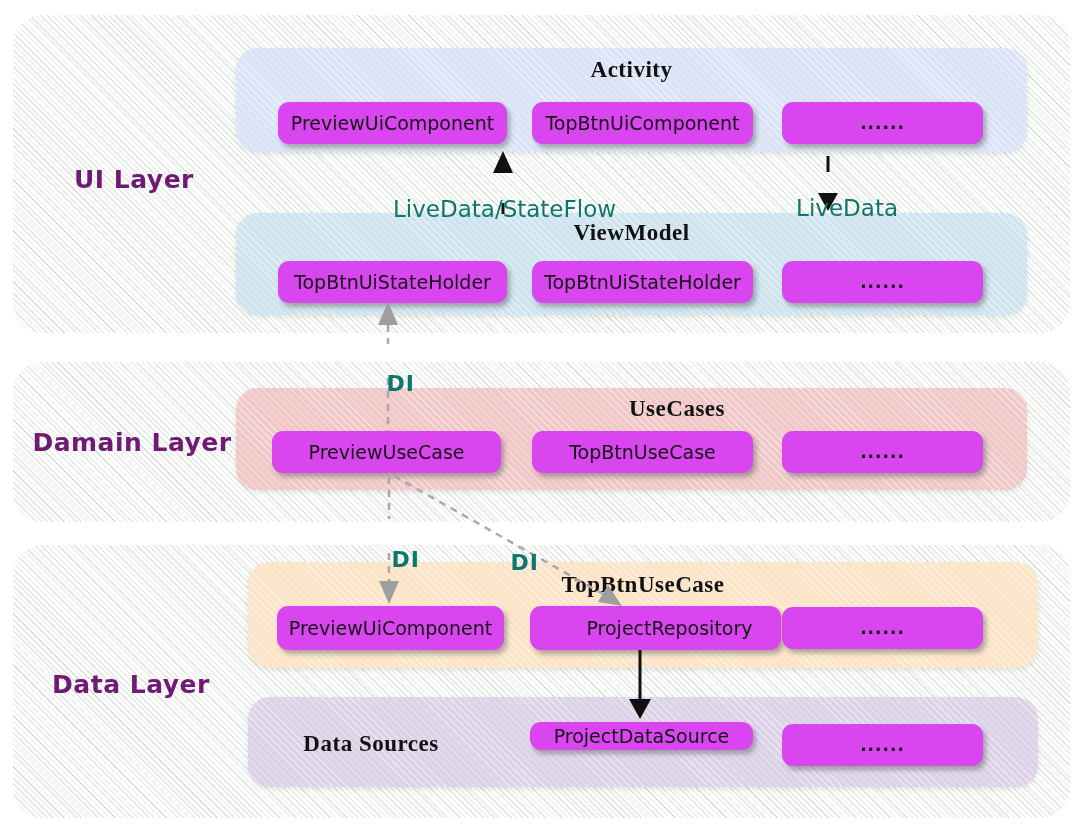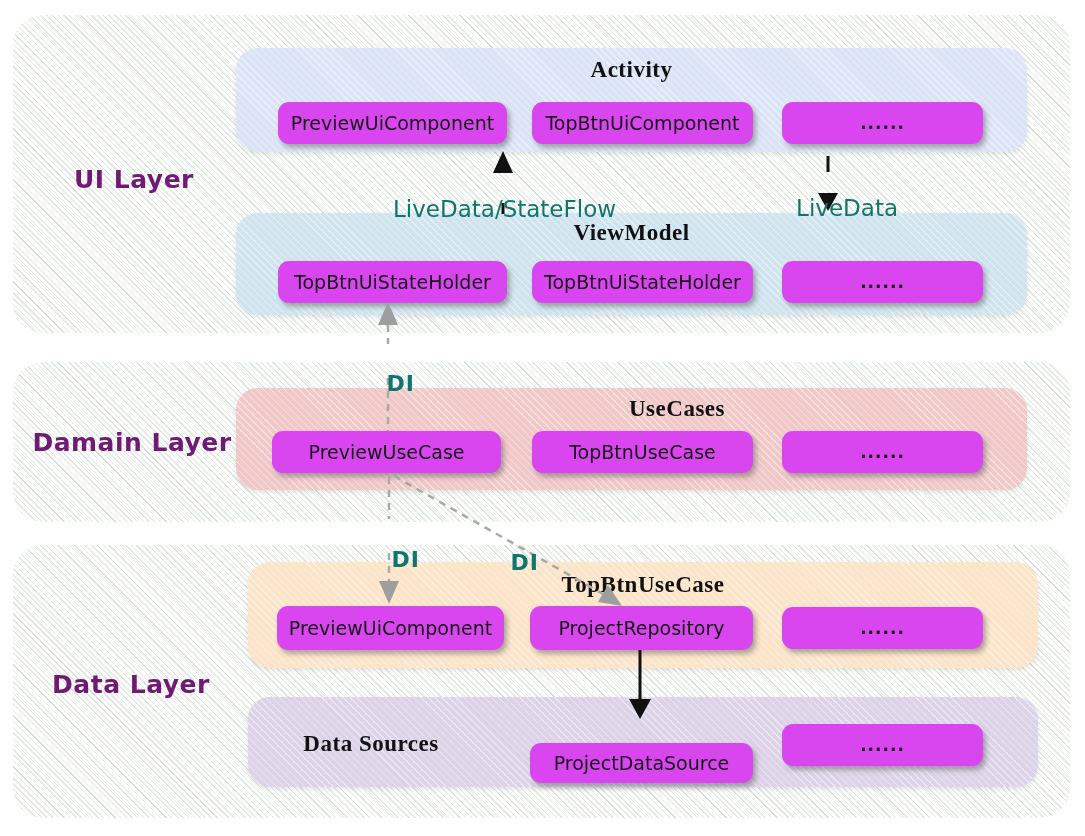--- a/index.html
+++ b/index.html
@@ -108,24 +108,24 @@
 
   <div class="chip" style="left:278px;top:261px;width:229px;">TopBtnUiStateHolder</div>
   <div class="chip" style="left:532px;top:261px;width:221px;">TopBtnUiStateHolder</div>
   <div class="chip dots" style="left:782px;top:261px;width:201px;">......</div>
 
   <div class="chip" style="left:272px;top:431px;width:229px;">PreviewUseCase</div>
   <div class="chip" style="left:532px;top:431px;width:221px;">TopBtnUseCase</div>
   <div class="chip dots" style="left:782px;top:431px;width:201px;">......</div>
 
   <div class="chip" style="left:277px;top:606px;width:227px;height:44px;">PreviewUiComponent</div>
-  <div class="chip" style="left:530px;top:606px;width:223px;height:44px;">ProjectRepository</div>
+  <div class="chip" style="left:530px;top:606px;width:223px;height:44px;padding-left:28px;">ProjectRepository</div>
   <div class="chip dots" style="left:782px;top:607px;width:201px;">......</div>
 
-  <div class="chip" style="left:530px;top:722px;width:223px;height:40px;margin-top:21px;">ProjectDataSource</div>
+  <div class="chip" style="left:530px;top:722px;width:223px;height:28px;">ProjectDataSource</div>
   <div class="chip dots" style="left:782px;top:724px;width:201px;">......</div>
 
   <svg class="overlay" width="1085" height="836" viewBox="0 0 1085 836">
 
     <polygon points="503,151 493,173 513,173" fill="#111"></polygon>
     <line x1="503" y1="203" x2="503" y2="214" stroke="#111" stroke-width="3"></line>
 
     <line x1="828" y1="156" x2="828" y2="172" stroke="#111" stroke-width="3"></line>
     <polygon points="828,211 818,193 838,193" fill="#111"></polygon>
 

